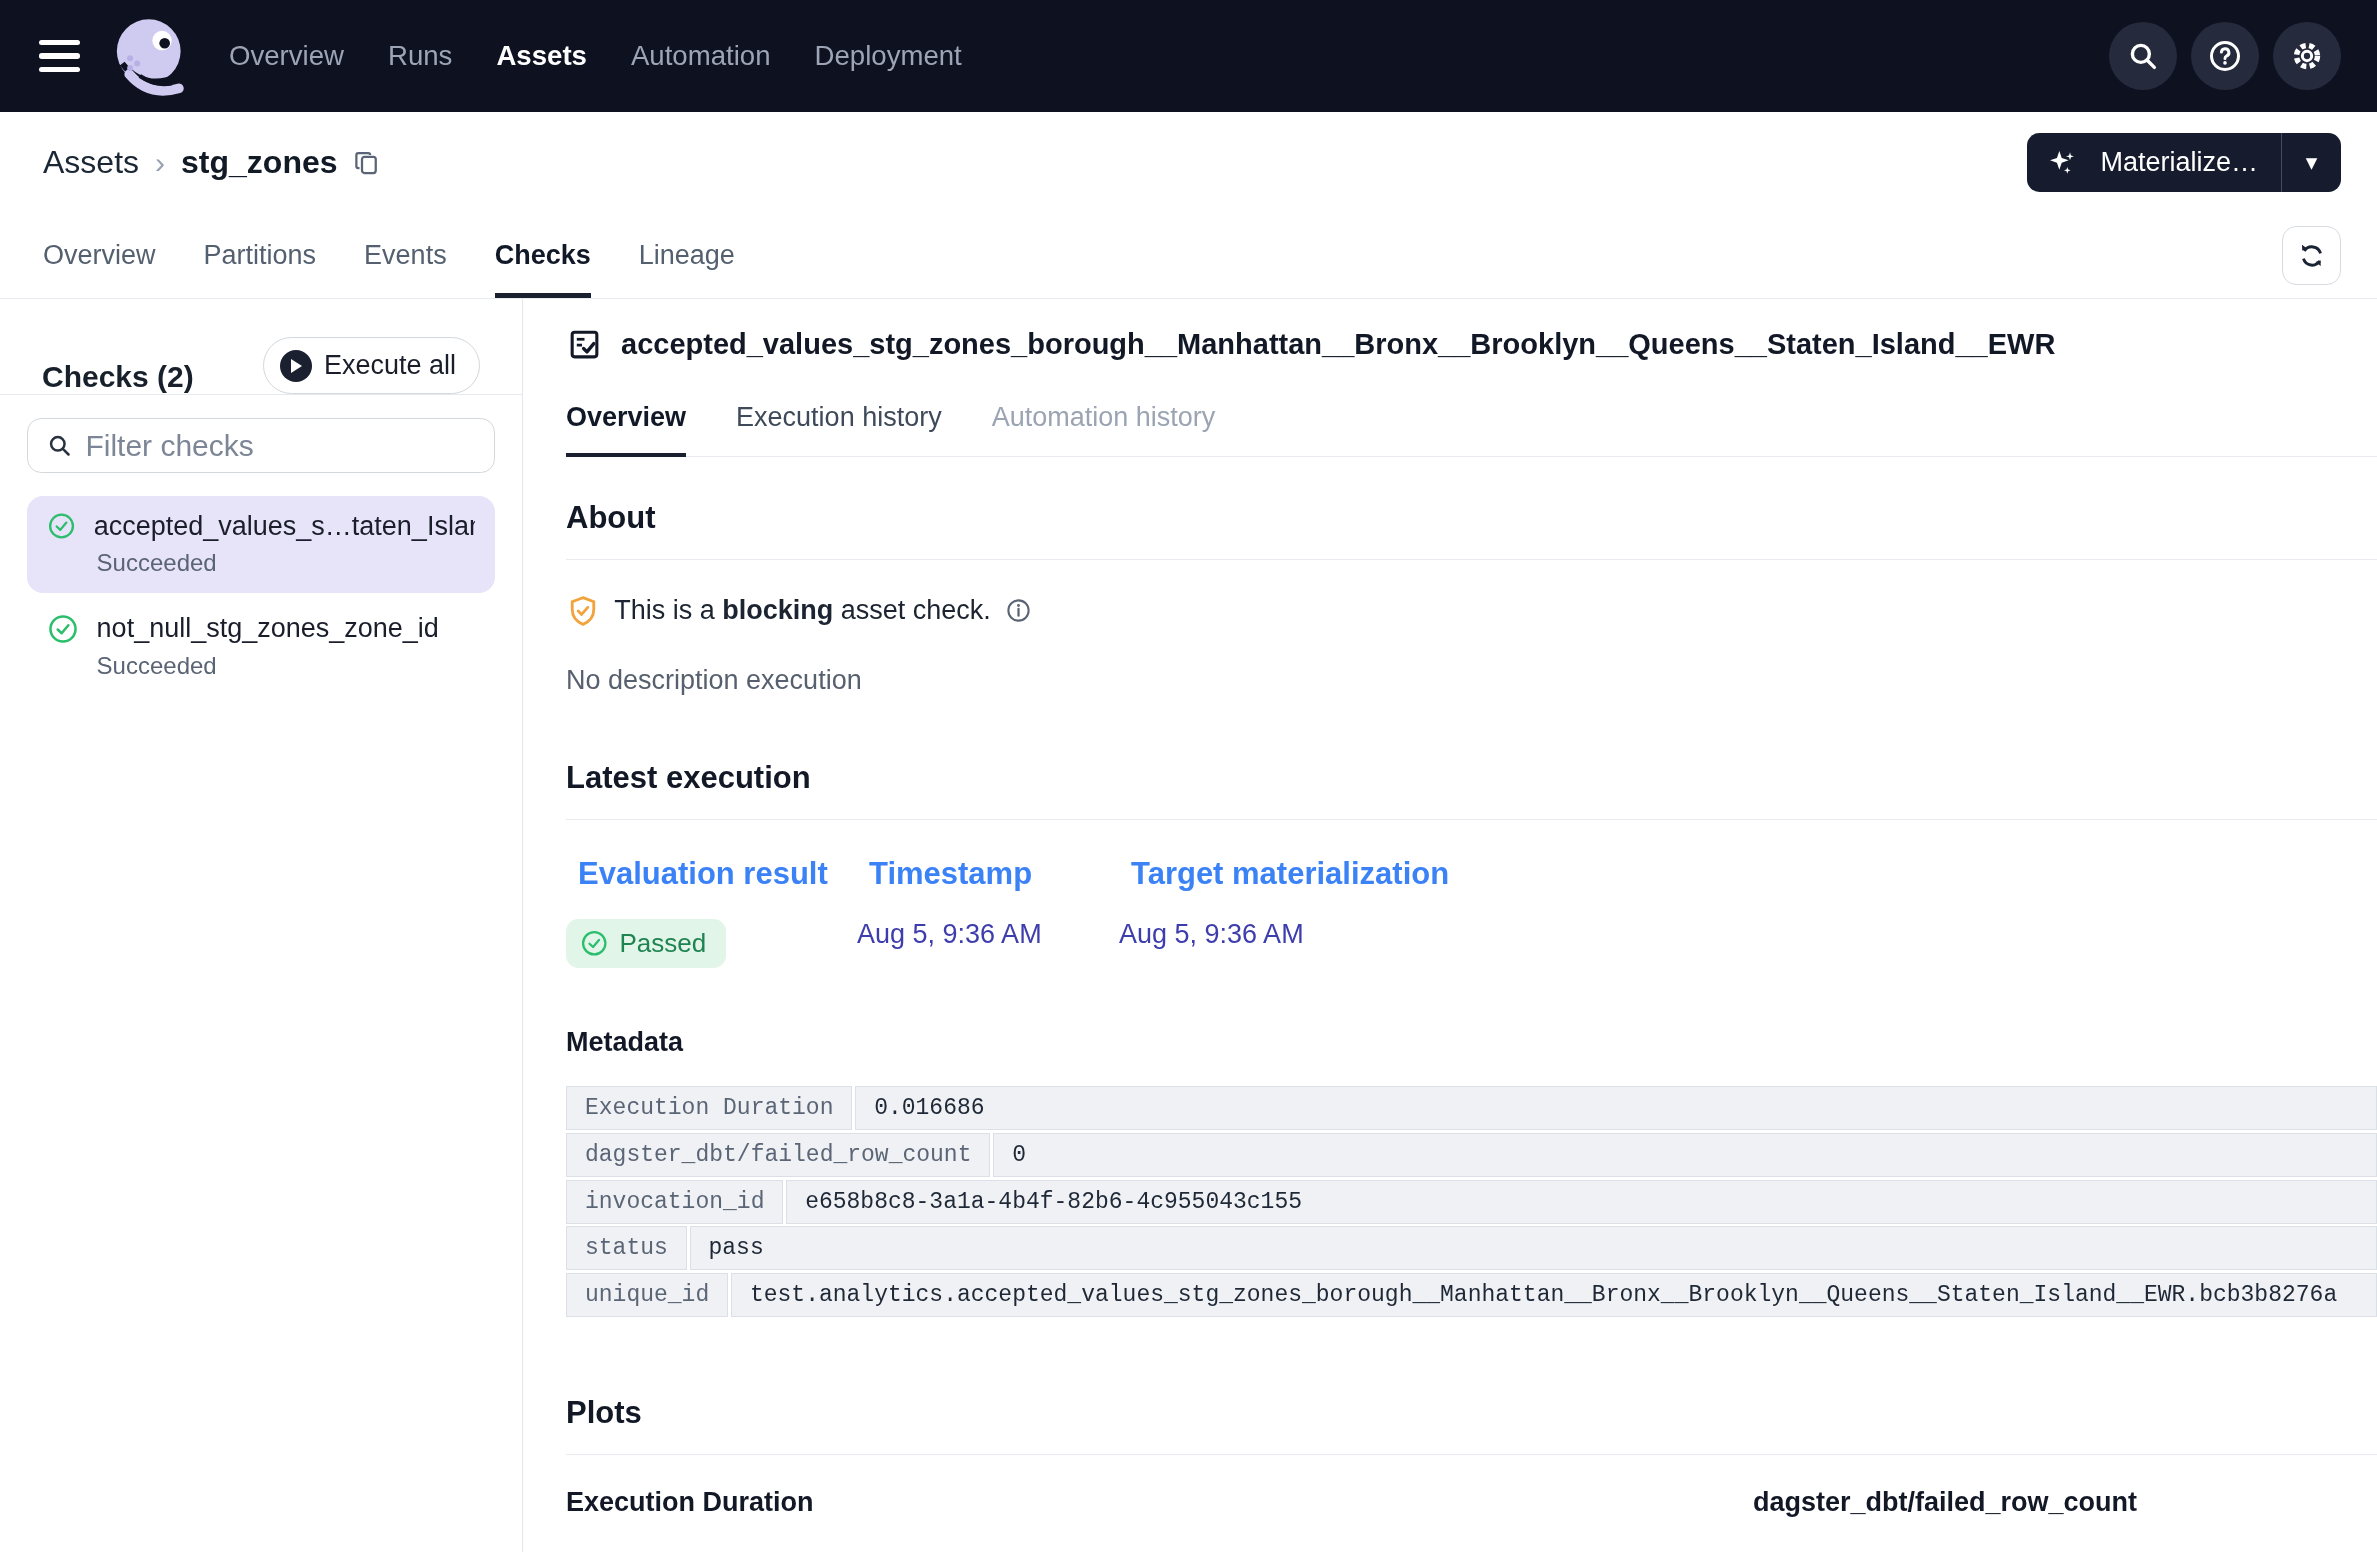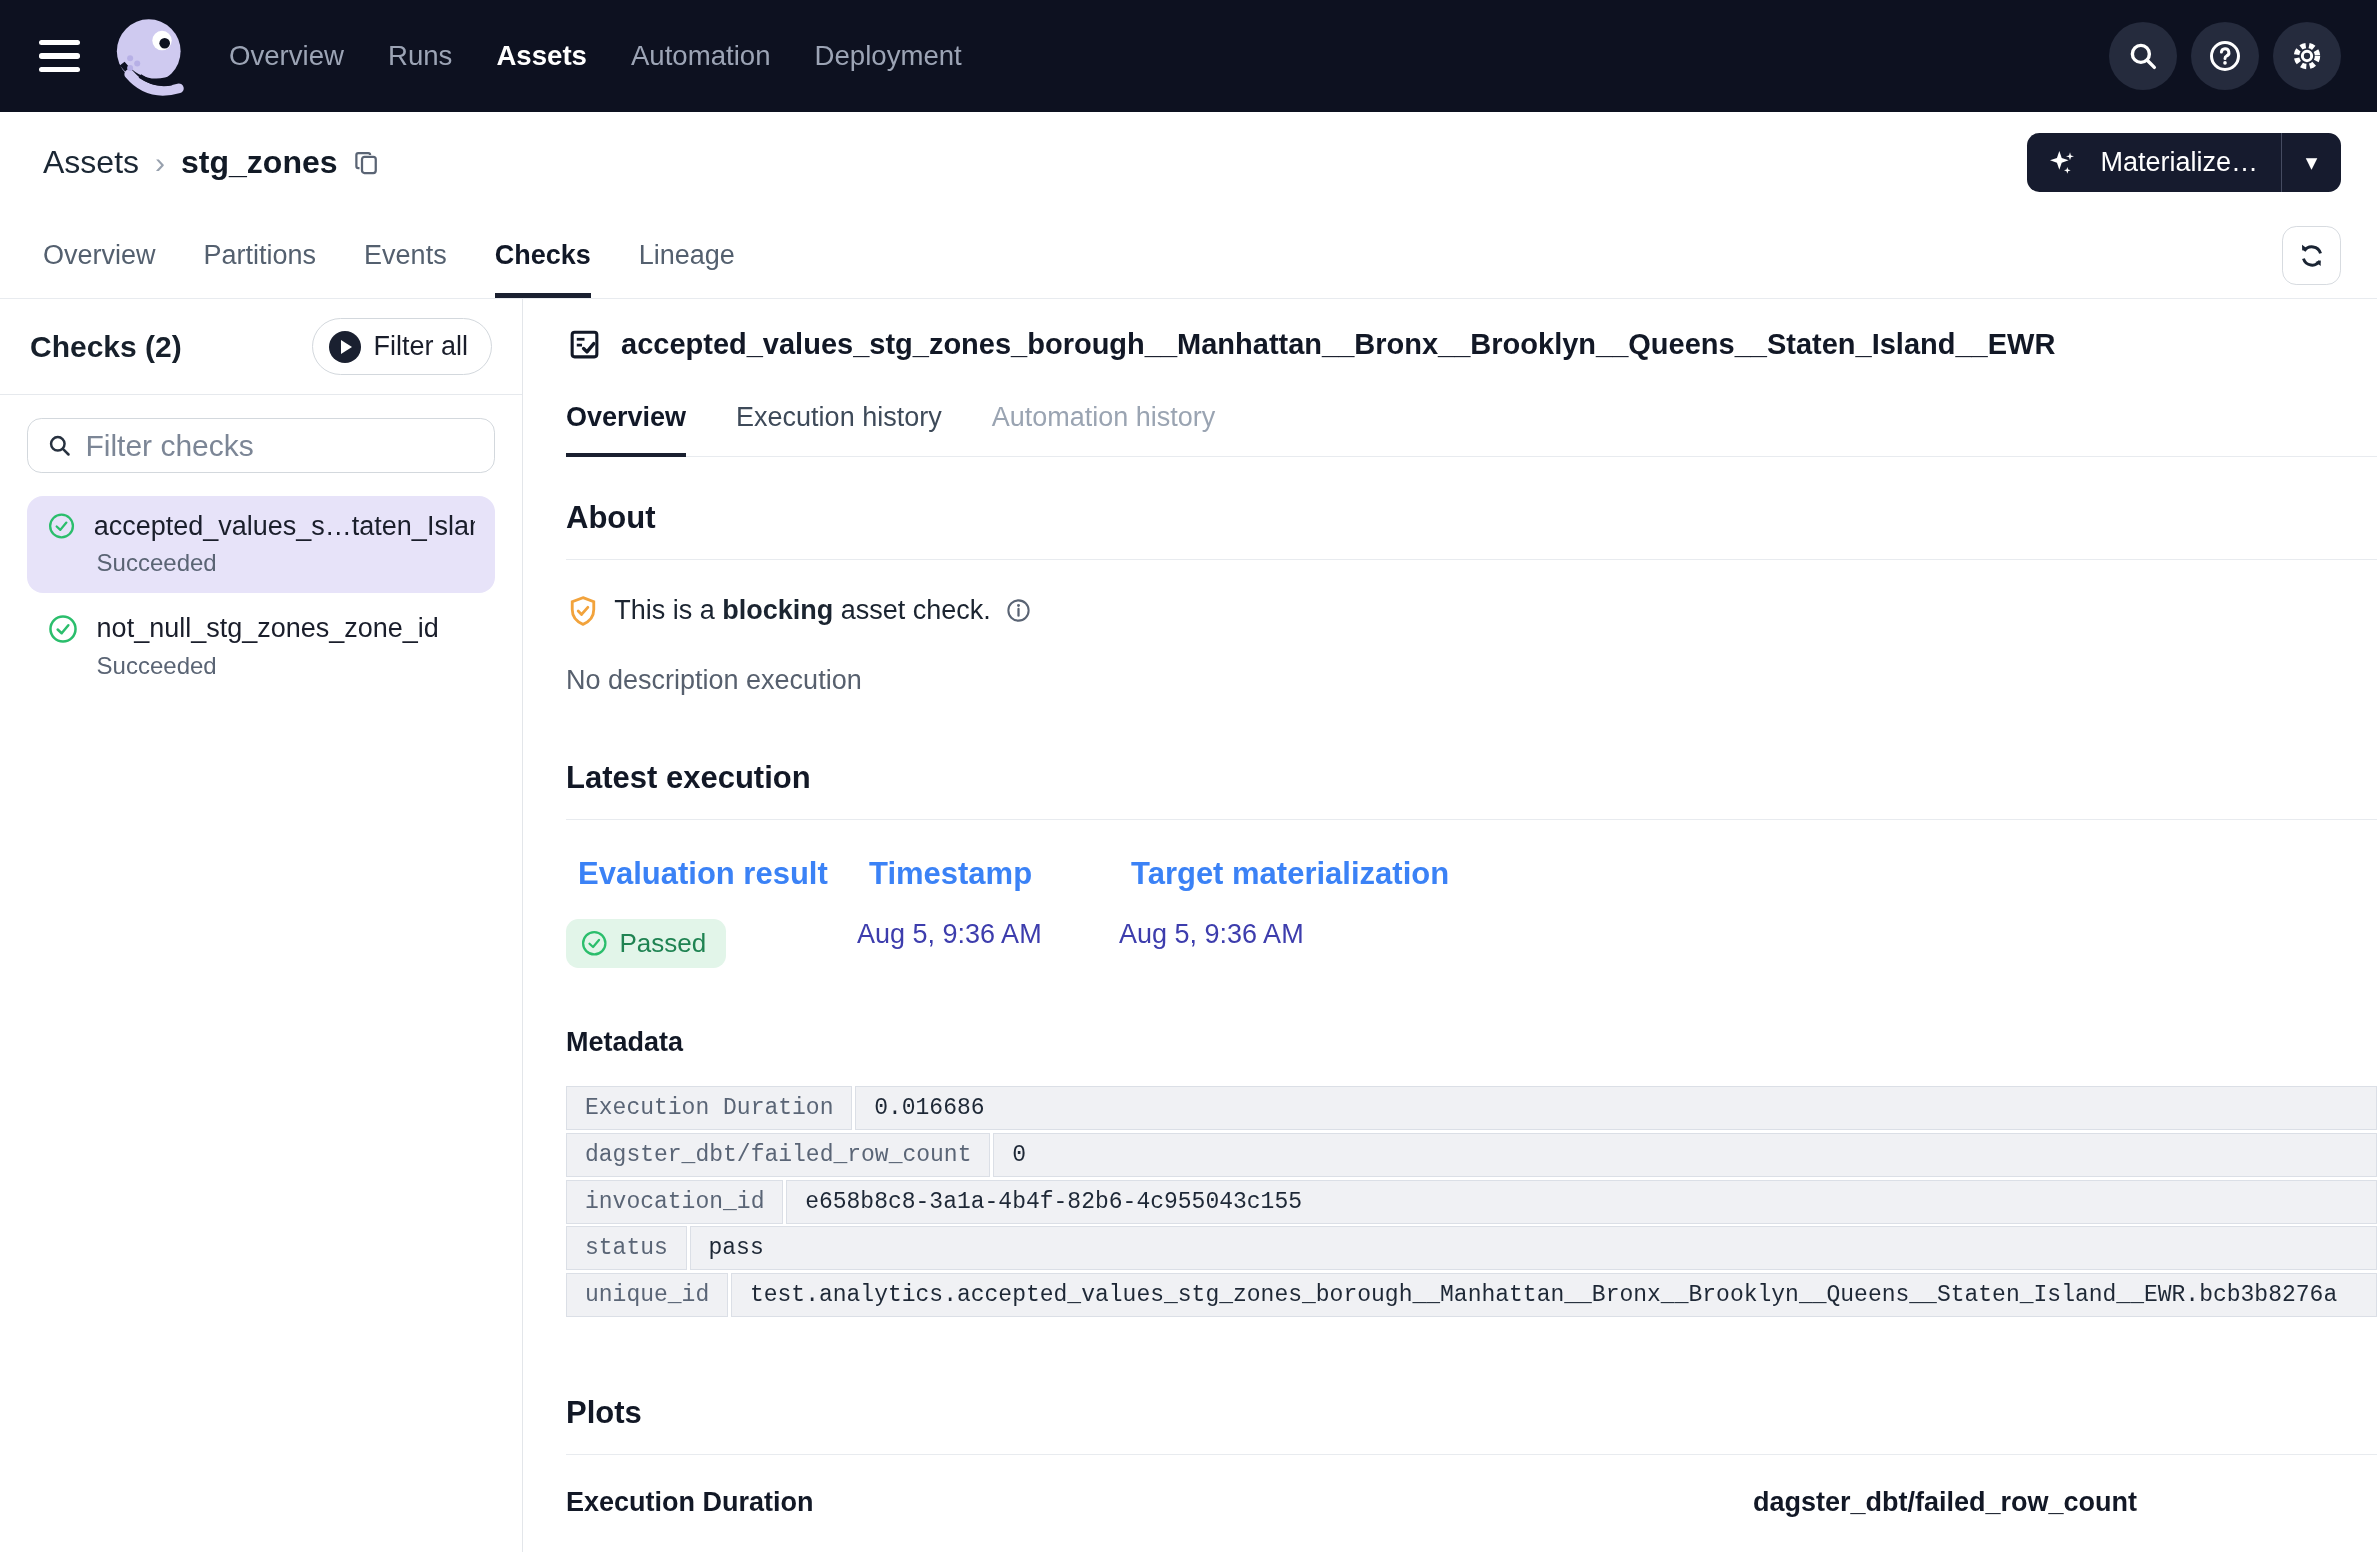--- a/index.html
+++ b/index.html
@@ -32,21 +32,21 @@
   .tabs-row { height:86px; flex:0 0 86px; border-bottom:0.9px solid #E8EBEF; display:flex; align-items:center; padding:0 36px 0 43px; }
   .a-tabs { display:flex; gap:48px; height:100%; }
   .a-tab { font-size:27px; color:#54606F; display:flex; align-items:center; position:relative; cursor:pointer; height:100%; }
   .a-tab.active { color:#111827; font-weight:700; }
   .a-tab.active::after { content:""; position:absolute; left:0; right:0; bottom:0; height:5.3px; background:#1A2030; }
   .refresh-btn { margin-left:auto; width:59px; height:59px; border:1.8px solid #D7DBE0; border-radius:14.2px; background:#fff; display:flex; align-items:center; justify-content:center; cursor:pointer; }
 
   
   .content { flex:1; display:flex; min-height:0; }
   .sidebar { width:523px; flex:0 0 523px; border-right:0.9px solid #E3E6EA; display:flex; flex-direction:column; }
-  .sb-header { height:96px; flex:0 0 96px; display:flex; align-items:center; justify-content:space-between; padding:0 30px; border-bottom:0.9px solid #E6E9ED; }
+  .sb-header { height:96px; flex:0 0 96px; display:flex; align-items:flex-end; justify-content:space-between; padding:0 42px; border-bottom:0.9px solid #E6E9ED; }
   .sb-title { font-size:30px; font-weight:700; color:#17202B; }
   .exec-btn { height:57px; border:1.8px solid #D3D8DD; border-radius:29px; background:#fff; display:flex; align-items:center; gap:12.4px; padding:0 23px 0 16px; font-size:27px; color:#1A1E2B; cursor:pointer; }
   .play-circ { width:32px; height:32px; border-radius:50%; background:#1A2030; display:flex; align-items:center; justify-content:center; }
   .play-circ::after { content:""; display:block; width:0; height:0; border-left:11.6px solid #fff; border-top:7.1px solid transparent; border-bottom:7.1px solid transparent; margin-left:2.7px; }
   .sb-body { padding:23px 27px; }
   .filter-box { height:55px; border:1.8px solid #D3D8DD; border-radius:14.2px; display:flex; align-items:center; padding:0 18px; gap:12.4px; margin-bottom:23px; background:#fff; }
   .filter-box input { border:none; outline:none; font-size:30px; flex:1; color:#ef4444; font-family:"Liberation Sans",sans-serif; background:transparent; }
   .filter-box input::placeholder { color:#7C8696; }
   .check-item { border-radius:16px; padding:14.2px 19.6px 16px 19.6px; cursor:pointer; margin-bottom:5.3px; }
   .check-item.selected { background:#E7E3F9; }
@@ -192,21 +192,21 @@
     </div>
   </div>
 
   <div class="content">
 
     <div class="sidebar">
       <div class="sb-header">
         <span class="sb-title">Checks (2)</span>
         <button class="exec-btn">
           <span class="play-circ"></span>
-          <span>Filter all</span>
+          <span>Execute all</span>
         </button>
       </div>
       <div class="sb-body">
         <div class="filter-box">
           <svg width="27" height="27" viewBox="0 0 24 24">
             <circle cx="10.5" cy="10.5" r="6" fill="none" stroke="#27313F" stroke-width="2.2"></circle>
             <line x1="15" y1="15" x2="20" y2="20" stroke="#27313F" stroke-width="2.2" stroke-linecap="round"></line>
           </svg>
           <input value="" placeholder="Filter checks" style="">
         </div>

